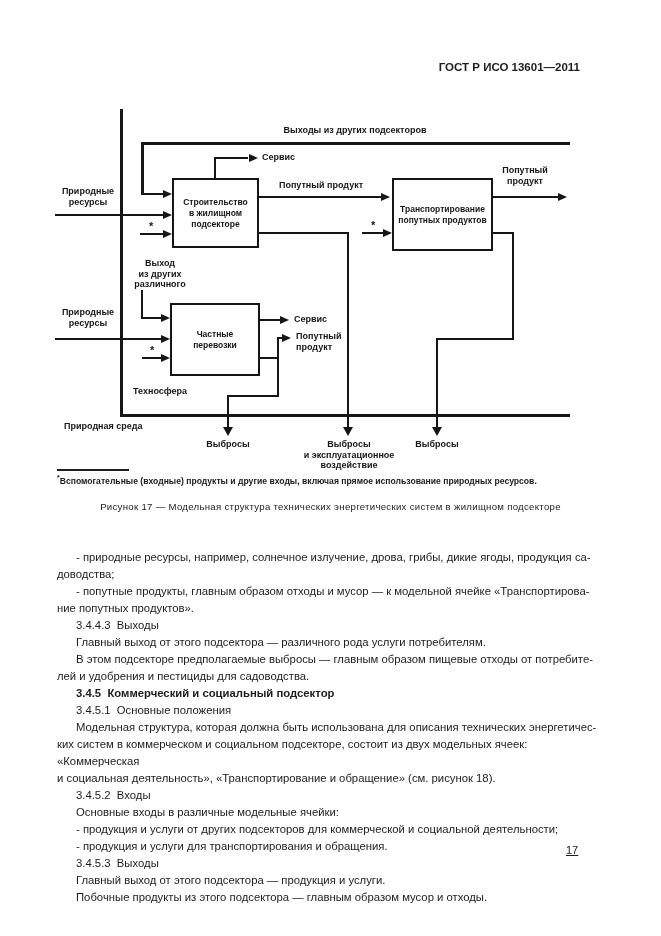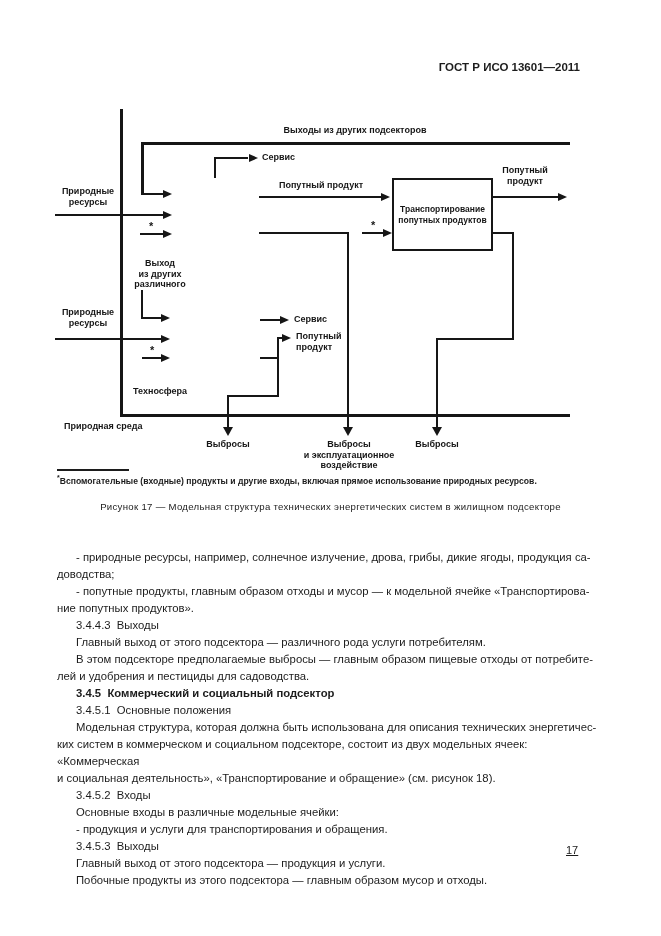--- a/index.html
+++ b/index.html
@@ -49,20 +49,23 @@
 
     <div class="dlbl c" style="left:57px;top:170px;width:62px;">Природные
 ресурсы</div>
     <div class="ln" style="left:55px;top:198px;width:110px;height:2px;"></div>
     <div class="ah-r" style="left:163px;top:194.5px;"></div>
 
     <div class="dlbl" style="left:149px;top:205px;font-size:11px;">*</div>
     <div class="ln" style="left:140px;top:217px;width:25px;height:2px;"></div>
     <div class="ah-r" style="left:163px;top:213.5px;"></div>
 
+    <div class="box" style="left:172px;top:162px;width:87px;height:70px;">Строительство
+в жилищном
+подсекторе</div>
 
     <div class="ln" style="left:214px;top:141px;width:2px;height:21px;"></div>
     <div class="ln" style="left:214px;top:141px;width:34px;height:2px;"></div>
     <div class="ah-r" style="left:249px;top:137.5px;"></div>
     <div class="dlbl" style="left:262px;top:136px;">Сервис</div>
 
     <div class="dlbl c" style="left:278px;top:164px;width:86px;">Попутный продукт</div>
     <div class="ln" style="left:259px;top:180px;width:123px;height:2px;"></div>
     <div class="ah-r" style="left:381px;top:176.5px;"></div>
 
@@ -97,20 +100,22 @@
 
     <div class="dlbl c" style="left:57px;top:291px;width:62px;">Природные
 ресурсы</div>
     <div class="ln" style="left:55px;top:322px;width:107px;height:2px;"></div>
     <div class="ah-r" style="left:161px;top:318.5px;"></div>
 
     <div class="dlbl" style="left:150px;top:329px;font-size:11px;">*</div>
     <div class="ln" style="left:142px;top:341px;width:20px;height:2px;"></div>
     <div class="ah-r" style="left:161px;top:337.5px;"></div>
 
+    <div class="box" style="left:170px;top:287px;width:90px;height:73px;">Частные
+перевозки</div>
 
     <div class="ln" style="left:260px;top:303px;width:21px;height:2px;"></div>
     <div class="ah-r" style="left:280px;top:299.5px;"></div>
     <div class="dlbl" style="left:294px;top:298px;">Сервис</div>
 
     <div class="ln" style="left:260px;top:341px;width:19px;height:2px;"></div>
     <div class="ln" style="left:277px;top:321px;width:2px;height:60px;"></div>
     <div class="ln" style="left:279px;top:321px;width:4px;height:2px;"></div>
     <div class="ah-r" style="left:282px;top:317.5px;"></div>
     <div class="dlbl" style="left:296px;top:315px;">Попутный
@@ -143,20 +148,21 @@
     <p>Главный выход от этого подсектора — различного рода услуги потребителям.</p>
     <p>В этом подсекторе предполагаемые выбросы — главным образом пищевые отходы от потребите-
 лей и удобрения и пестициды для садоводства.</p>
     <p class="b">3.4.5&nbsp;&nbsp;Коммерческий и социальный подсектор</p>
     <p>3.4.5.1&nbsp;&nbsp;Основные положения</p>
     <p>Модельная структура, которая должна быть использована для описания технических энергетичес-
 ких систем в коммерческом и социальном подсекторе, состоит из двух модельных ячеек: «Коммерческая
 и социальная деятельность», «Транспортирование и обращение» (см. рисунок 18).</p>
     <p>3.4.5.2&nbsp;&nbsp;Входы</p>
     <p>Основные входы в различные модельные ячейки:</p>
+    <p>- продукция и услуги от других подсекторов для коммерческой и социальной деятельности;</p>
     <p>- продукция и услуги для транспортирования и обращения.</p>
     <p>3.4.5.3&nbsp;&nbsp;Выходы</p>
     <p>Главный выход от этого подсектора — продукция и услуги.</p>
     <p>Побочные продукты из этого подсектора — главным образом мусор и отходы.</p>
   </div>
 
   <div class="pagenum">17</div>
 </div>
 
 </body></html>

